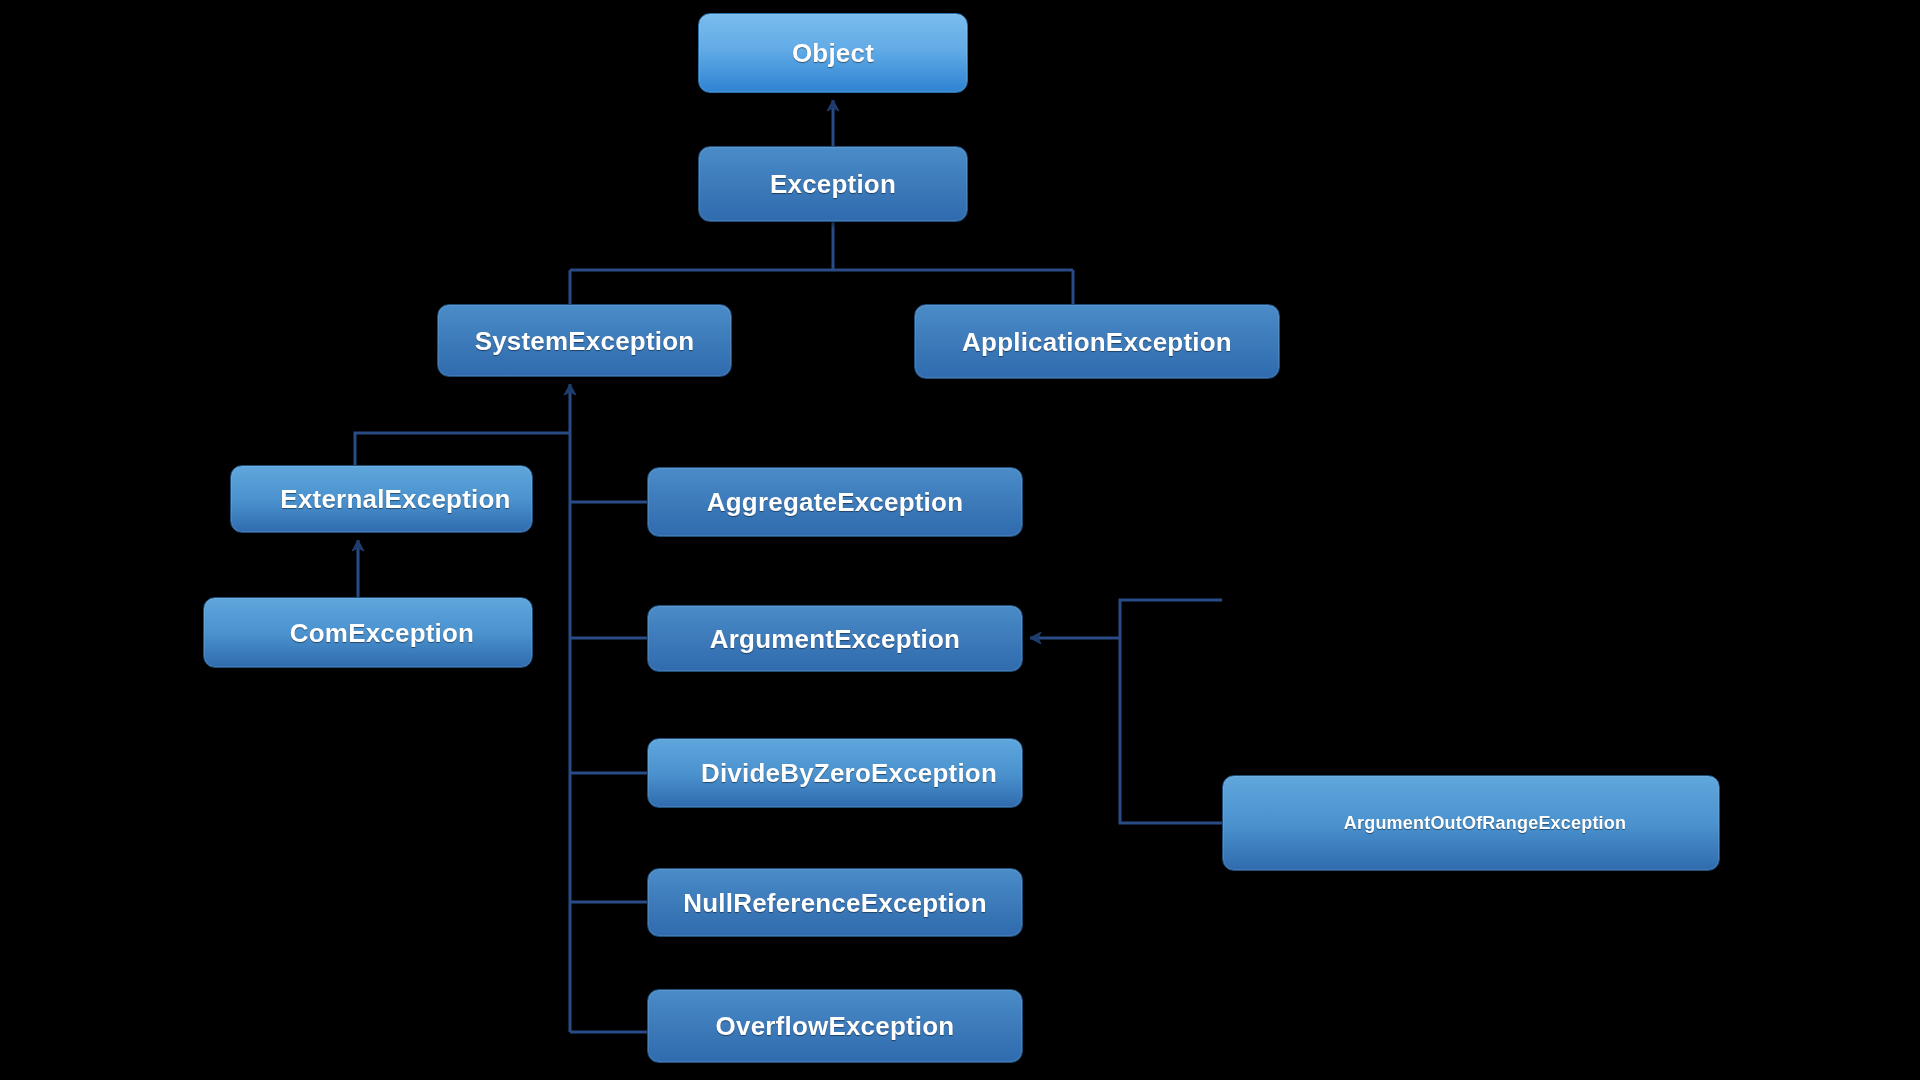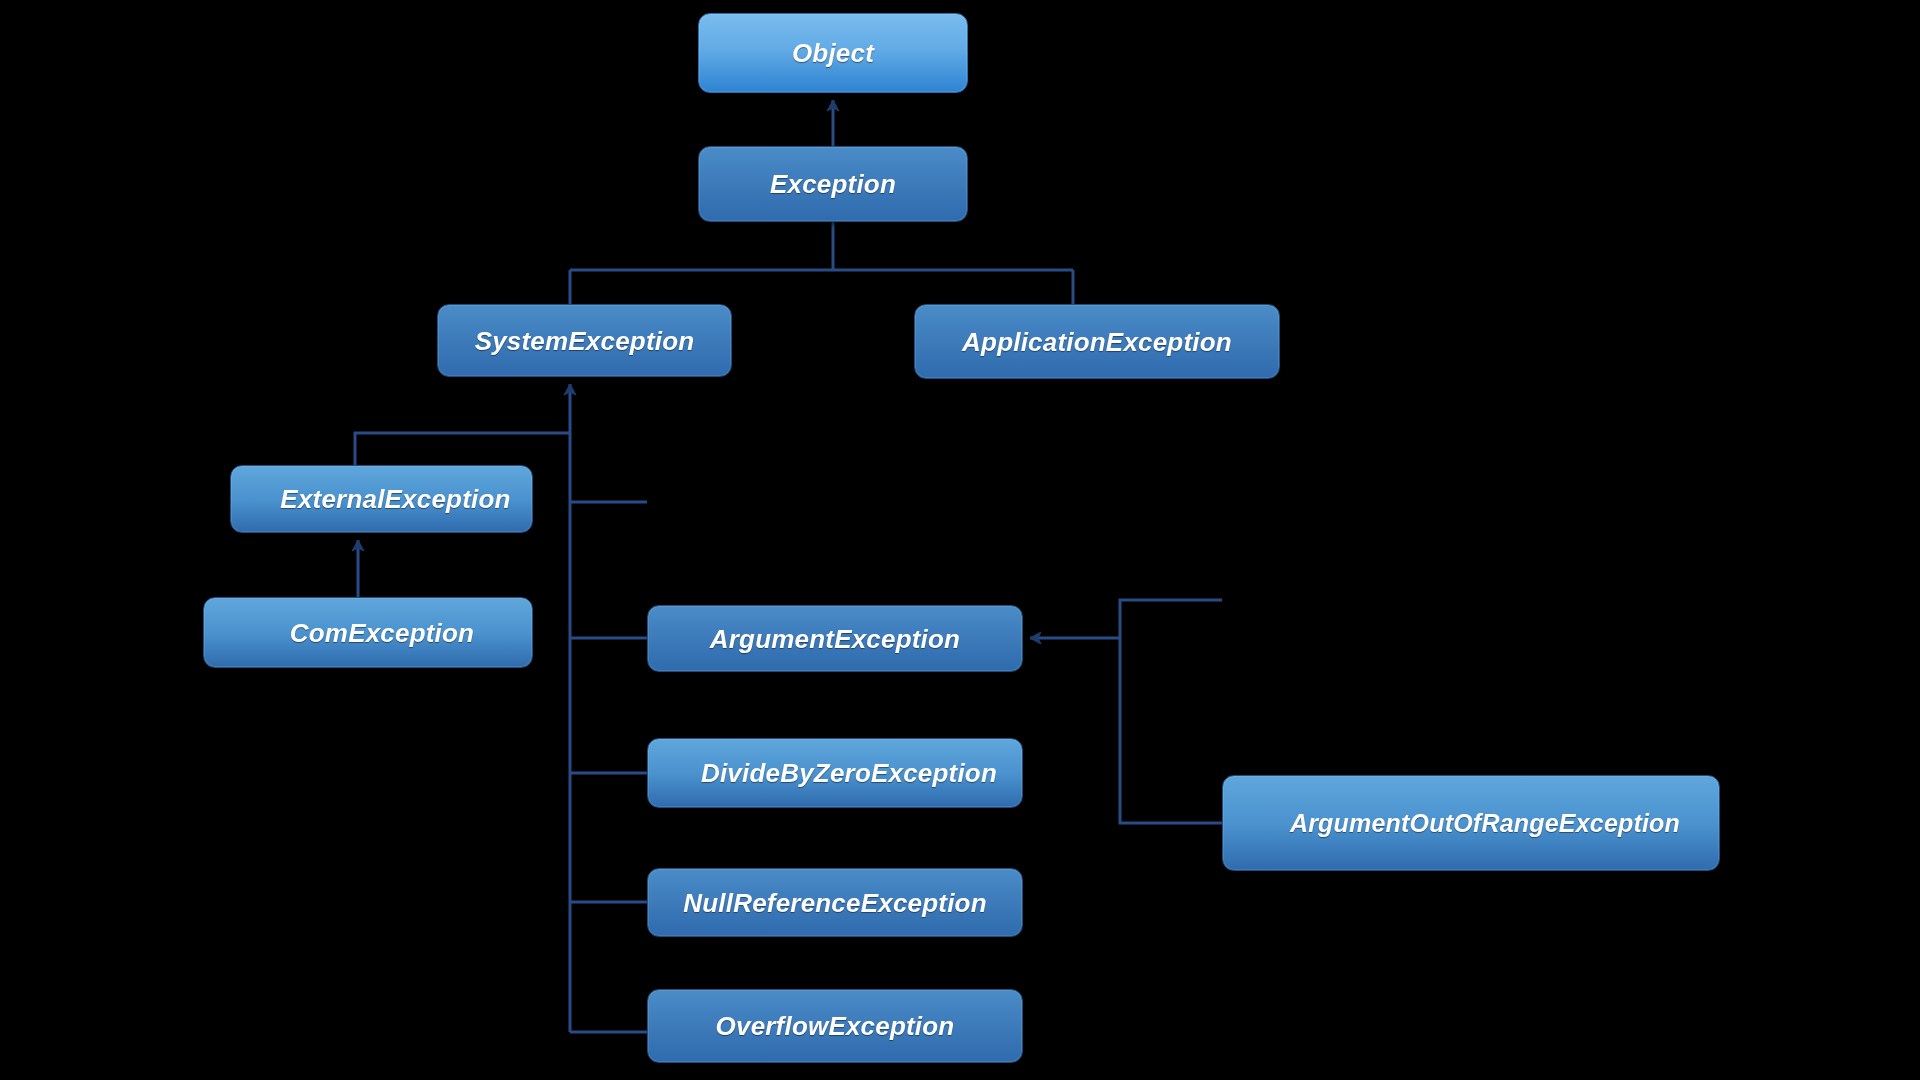--- a/index.html
+++ b/index.html
@@ -8,21 +8,20 @@
     padding: 0;
     background: #000000;
   }
   #stage {
     position: relative;
     width: 1920px;
     height: 1080px;
     background: #000000;
     overflow: hidden;
     font-family: "Liberation Sans", sans-serif;
-    font-style: italic;
   }
   #connectors {
     position: absolute;
     left: 0;
     top: 0;
     width: 1920px;
     height: 1080px;
     pointer-events: none;
   }
   .node {
@@ -49,21 +48,21 @@
   .node .label {
     color: #FFFFFF;
     font-weight: bold;
     letter-spacing: 0.2px;
     text-shadow: 0 1px 1px rgba(0,0,0,0.45);
     white-space: nowrap;
     font-size: 26px;
     line-height: 1;
     padding: 0 10px;
   }
-  .node.sm .label { font-size: 25px; }
+  .node.sm .label { font-size: 18px; }
 </style>
 </head>
 <body>
 
 <div id="stage">
 
   <svg id="connectors" viewBox="0 0 1920 1080" width="1920" height="1080">
     <defs>
       <marker id="uml-arrow" markerWidth="14" markerHeight="14" refX="12" refY="7" orient="auto" markerUnits="userSpaceOnUse">
         <path d="M 12 7 L 1 1 L 4 7 L 1 13 Z" fill="#1F3C6E" stroke="#1F3C6E" stroke-width="1" stroke-linejoin="round"></path>
@@ -116,20 +115,23 @@
   </div>
 
   <div class="node light2" style="left:230px; top:465px; width:303px; height:68px;">
     <span class="label">ExternalException</span>
   </div>
 
   <div class="node light2" style="left:203px; top:597px; width:330px; height:71px;">
     <span class="label">ComException</span>
   </div>
 
+  <div class="node" style="left:647px; top:467px; width:376px; height:70px;">
+    <span class="label">AggregateException</span>
+  </div>
 
   <div class="node" style="left:647px; top:605px; width:376px; height:67px;">
     <span class="label">ArgumentException</span>
   </div>
 
   <div class="node" style="left:647px; top:868px; width:376px; height:69px;">
     <span class="label">NullReferenceException</span>
   </div>
 
   <div class="node light2" style="left:647px; top:738px; width:376px; height:70px;">

